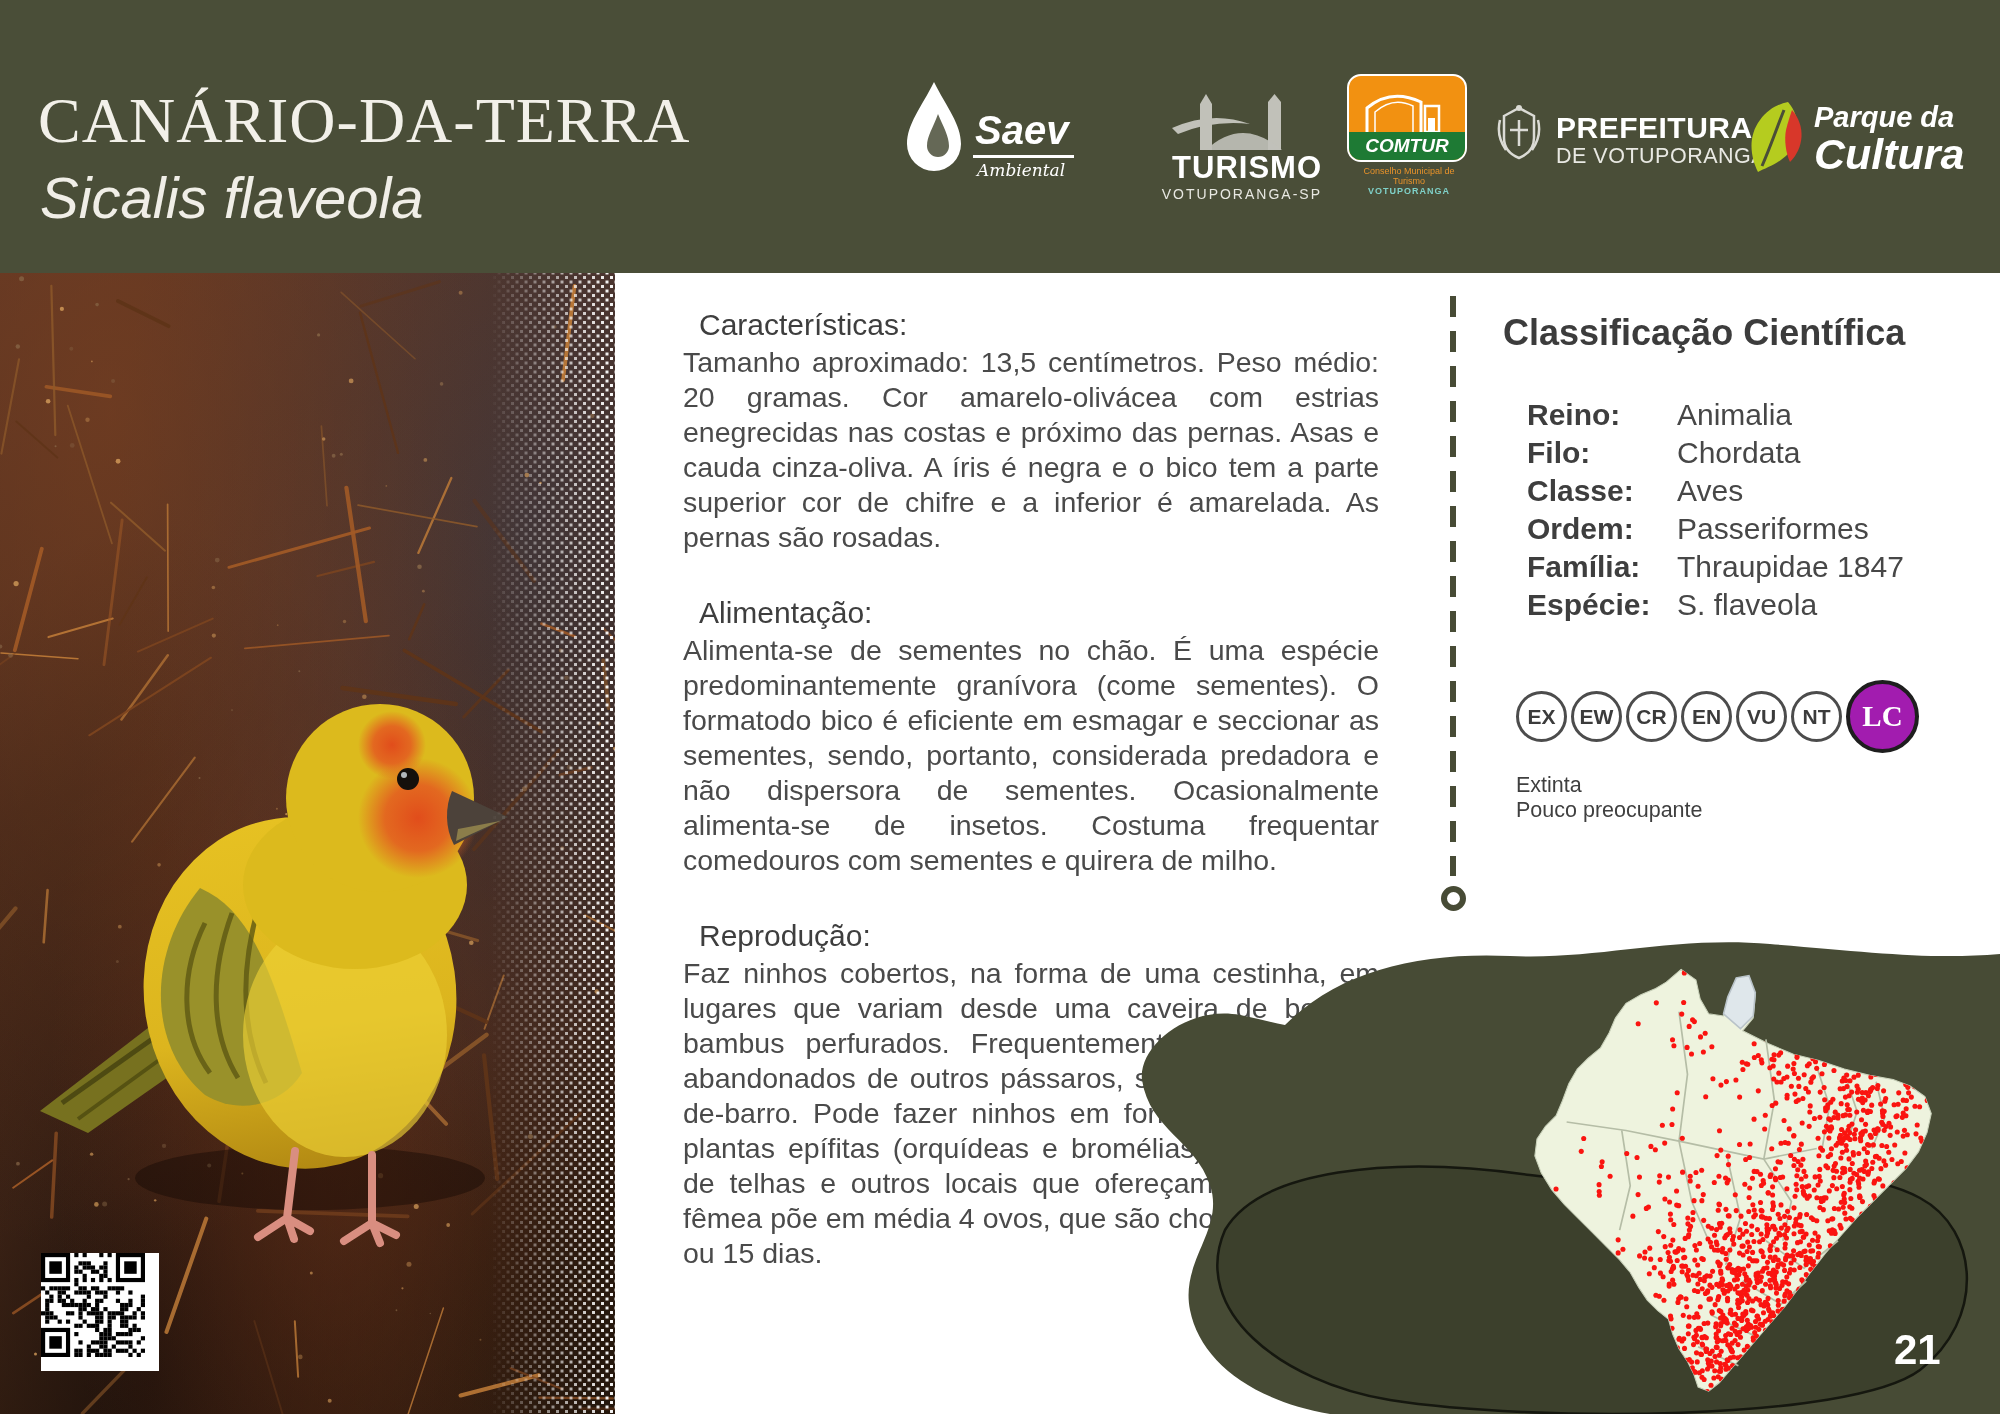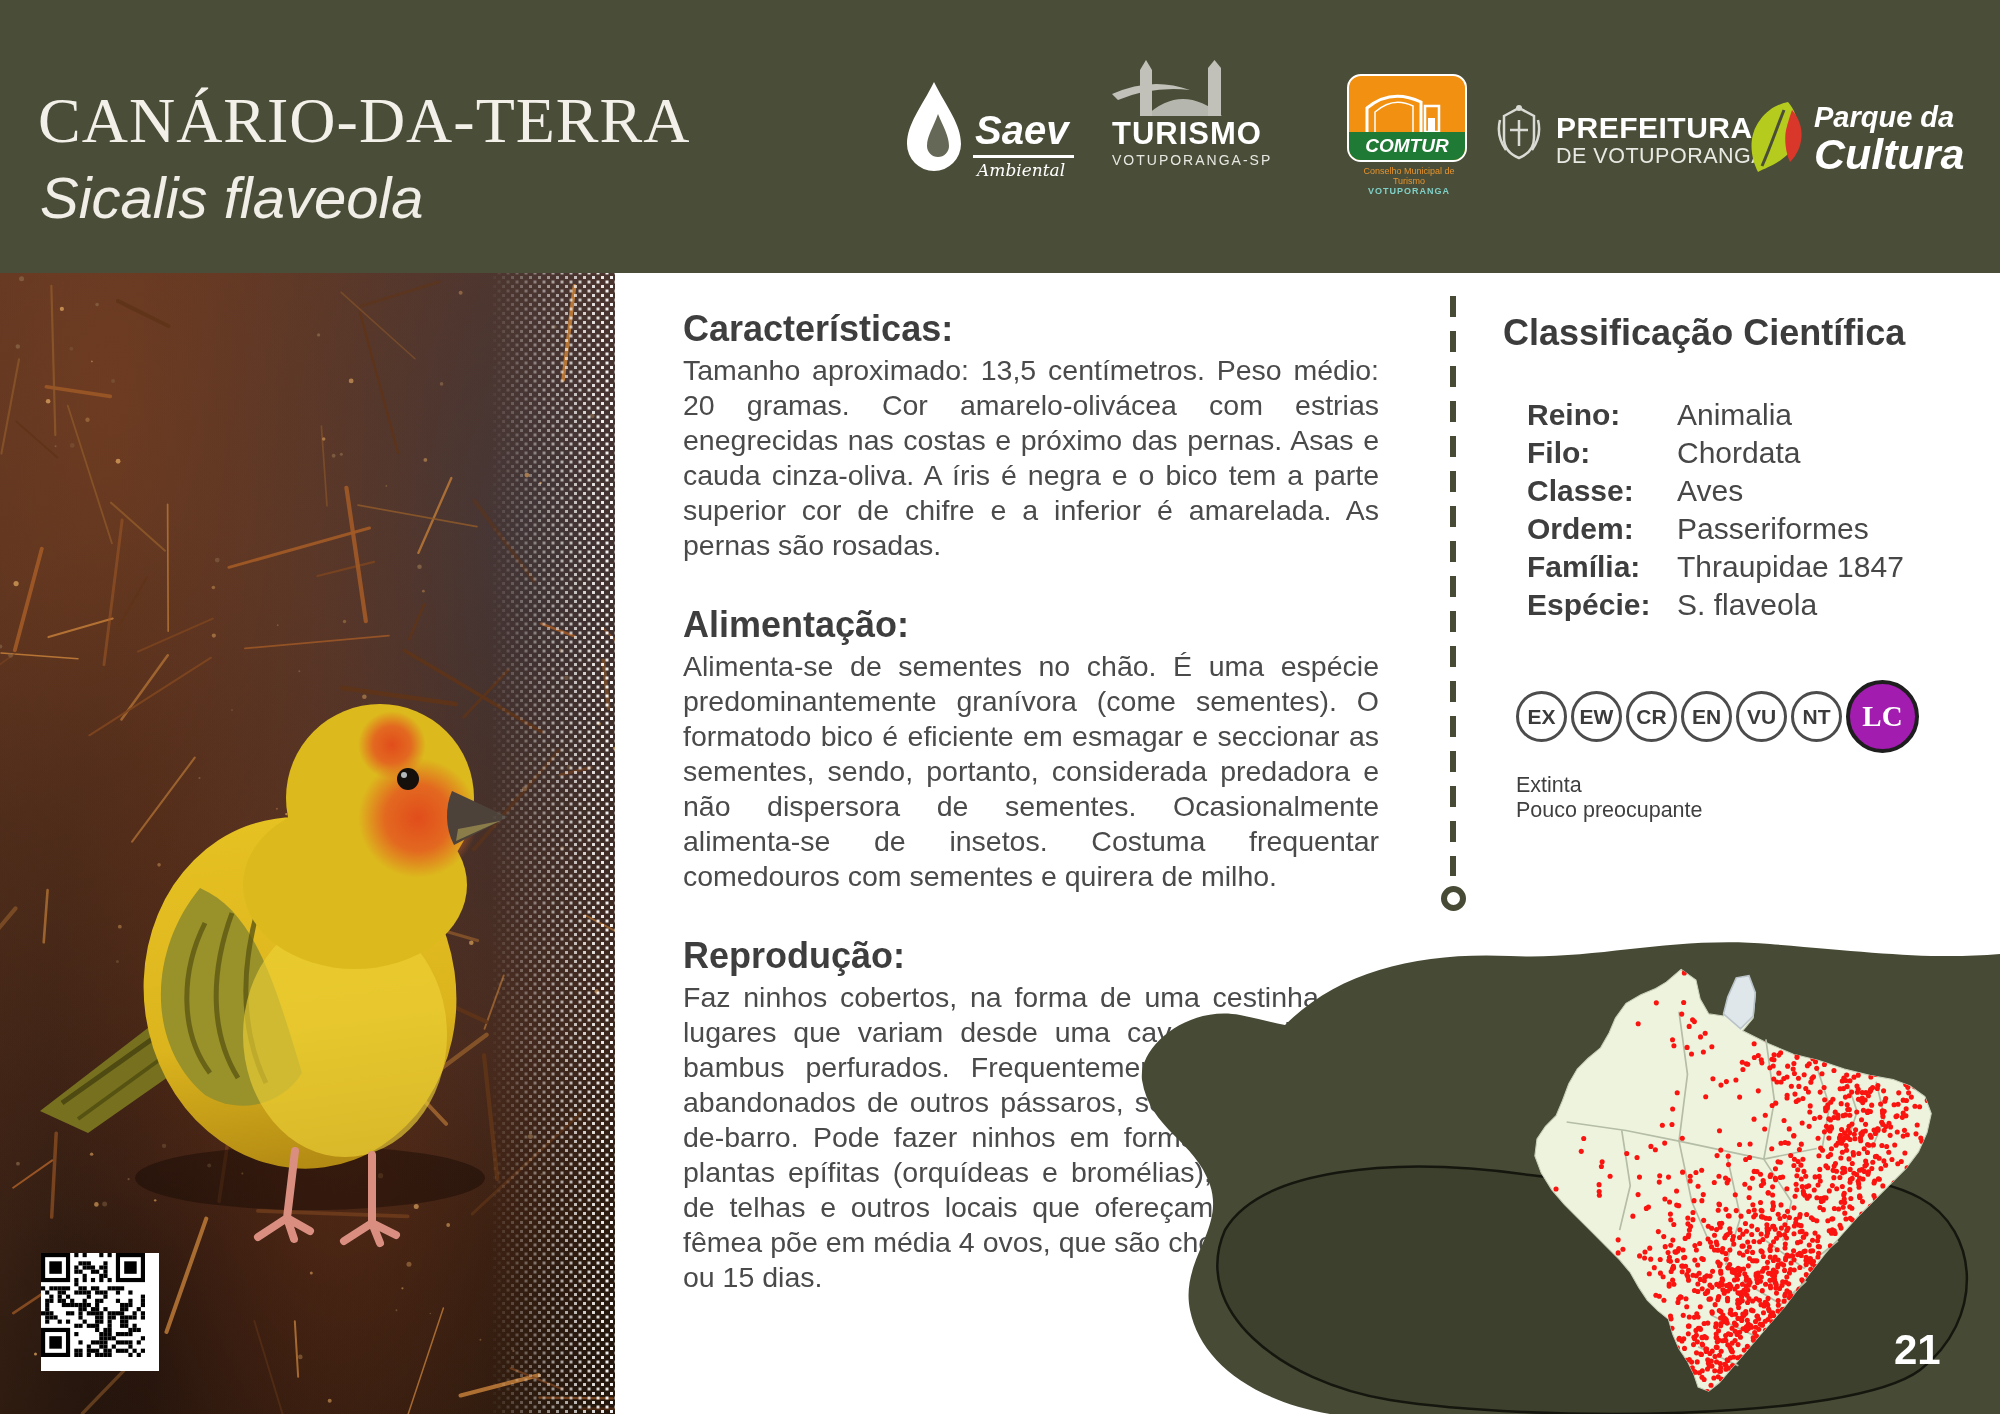--- a/index.html
+++ b/index.html
@@ -10,21 +10,21 @@
   .title{position:absolute;left:38px;top:84px;font-family:"Liberation Serif",serif;
          font-size:64px;color:#f2f0e9;letter-spacing:1px;font-weight:400;}
   .subtitle{position:absolute;left:40px;top:164px;font-size:58px;font-style:italic;
             color:#f0eee7;font-weight:400;}
   .logo{position:absolute;color:#fff;}
   .saev{left:905px;top:80px;display:flex;}
   .saev-text{margin-left:10px;margin-top:30px;}
   .saev-name{font-size:40px;font-style:italic;font-weight:600;border-bottom:3px solid #fff;
              padding:0 6px 5px 2px;line-height:1;}
   .saev-sub{font-size:17px;font-style:italic;font-family:"DejaVu Serif",serif;margin-top:2px;margin-left:4px;}
-  .turismo{left:1112px;top:60px;width:210px;text-align:left;}
+  .turismo{left:1112px;top:94px;width:210px;text-align:right;}
   .turismo-name{font-size:31px;font-weight:bold;letter-spacing:1px;line-height:1;margin-top:-2px;}
   .turismo-sub{font-size:14px;letter-spacing:2px;color:#e8e8e2;margin-top:3px;}
   .comtur{left:1347px;top:74px;width:124px;text-align:center;}
   .comtur-badge{width:120px;height:88px;border-radius:14px;overflow:hidden;background:#f29111;
                 border:2px solid #fff;box-sizing:border-box;}
   .comtur-top{height:56px;display:flex;align-items:flex-end;justify-content:center;}
   .comtur-band{height:28px;background:#1e7a34;color:#fff;font-size:19px;font-weight:bold;
                font-style:italic;line-height:28px;}
   .comtur-cap1{font-size:9px;color:#e8922a;margin-top:4px;}
   .comtur-cap2{font-size:9px;color:#7fd0c8;font-weight:bold;letter-spacing:1px;}
@@ -51,21 +51,21 @@
       radial-gradient(circle, rgba(255,255,255,.95) 1.4px, rgba(255,255,255,0) 2px),
       radial-gradient(circle, rgba(255,255,255,.95) 1.4px, rgba(255,255,255,0) 2px);
     background-size:9px 9px;background-position:0 0,4.5px 4.5px;
     -webkit-mask-image:linear-gradient(to right,transparent,rgba(0,0,0,.5) 45%,#000 95%);
     mask-image:linear-gradient(to right,transparent,rgba(0,0,0,.5) 45%,#000 95%);}
   .qr{position:absolute;left:41px;top:980px;width:118px;height:118px;background:#fff;
       padding:7px;box-sizing:border-box;}
   
   .textcol{position:absolute;left:683px;top:308px;width:696px;color:#4a4a4a;}
   .section{margin-bottom:41px;}
-  .sec-h{font-size:36px;font-weight:bold;color:#3e3e3e;margin:0 0 3px 0;}
+  .sec-h{font-size:30px;font-weight:normal;color:#3e3e3e;margin:0 0 3px 16px;}
   .sec-b{font-size:28.5px;line-height:35px;text-align:justify;margin:0;}
   
   .divider{position:absolute;left:1450px;top:296px;width:6px;height:580px;
     background:repeating-linear-gradient(to bottom,#474b35 0 21px,transparent 21px 35px);}
   .div-ring{position:absolute;left:1441px;top:886px;width:13px;height:13px;border-radius:50%;
     border:6px solid #474b35;background:#fff;}
   
   .class-h{position:absolute;left:1503px;top:312px;font-size:36px;font-weight:bold;color:#3c3c3c;}
   .class-table{position:absolute;left:1527px;top:398px;display:grid;
     grid-template-columns:150px auto;row-gap:5px;font-size:30px;color:#474747;line-height:33px;}

